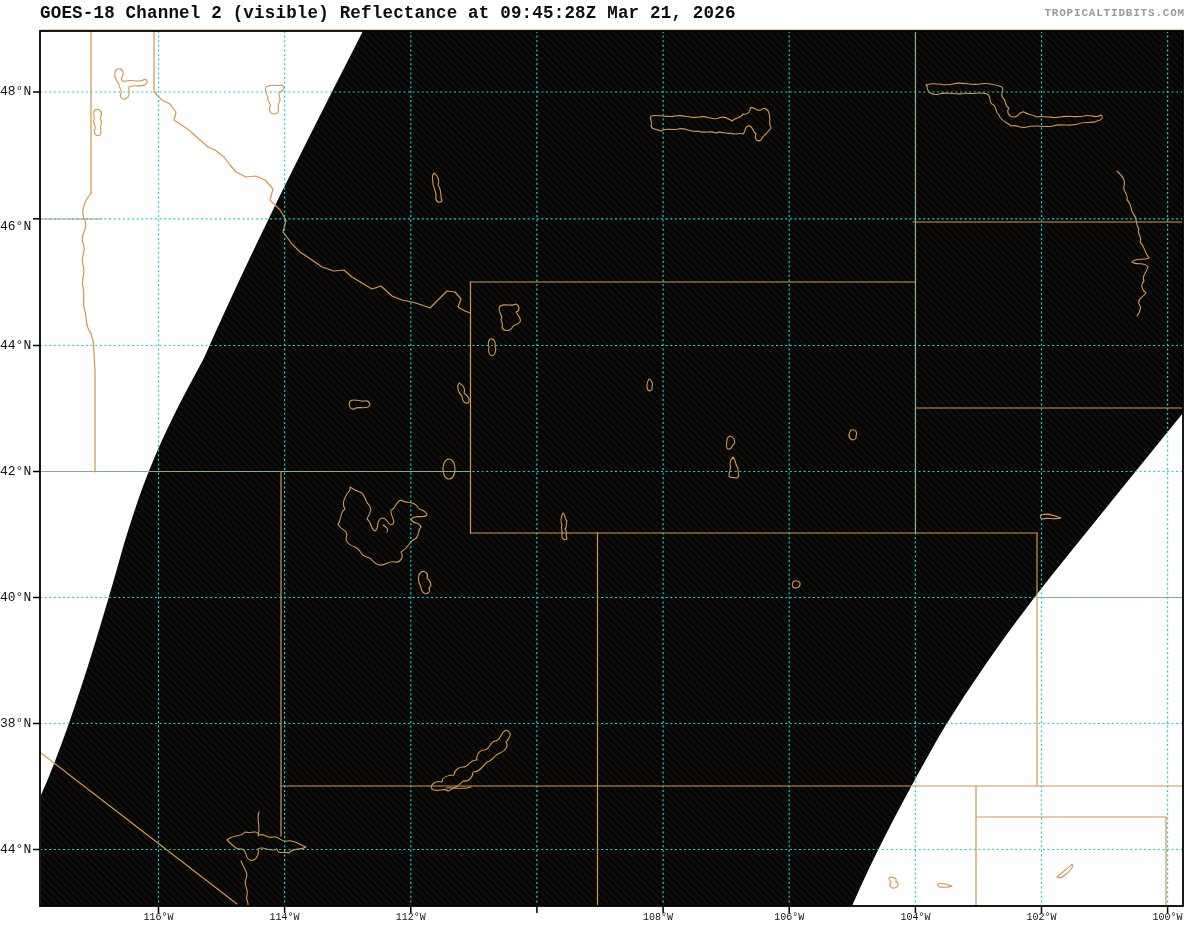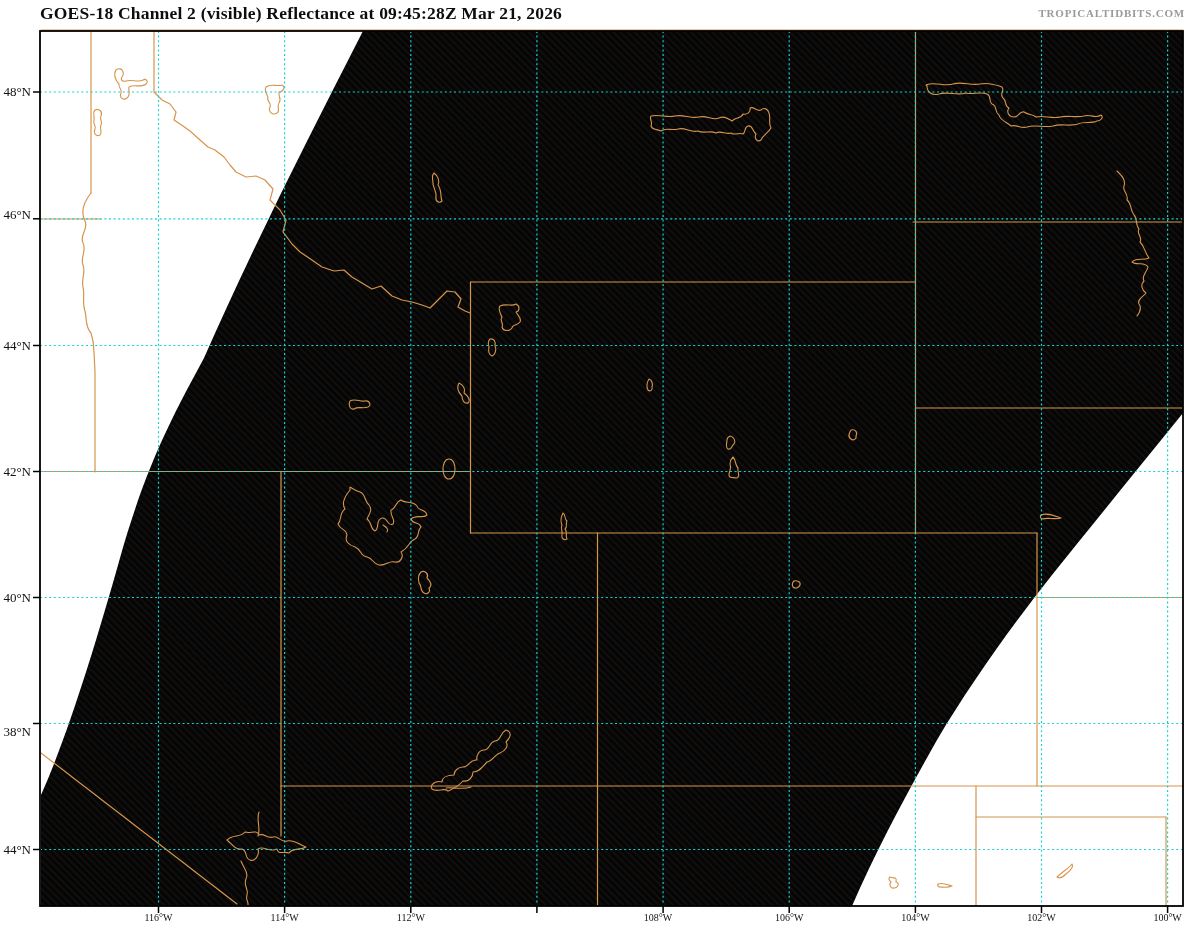--- a/index.html
+++ b/index.html
@@ -1,18 +1,18 @@
 <!DOCTYPE html>
 <html><head>
 <meta charset="utf-8">
 <style>
   html,body{margin:0;padding:0;background:#fff;}
   .stage{
     position:relative;width:1200px;height:929px;background:#fff;overflow:hidden;
-    font-family:Liberation Serif, serif;
+    font-family:Liberation Mono, monospace;
   }
   .title{
     position:absolute;left:40px;top:3px;font-size:17.5px;font-weight:bold;color:#0d0d0d;
     letter-spacing:0.2px;white-space:nowrap;
   }
   .watermark{
     position:absolute;right:15px;top:7px;font-size:11px;font-weight:bold;color:#9a9a9a;
     letter-spacing:0.8px;white-space:nowrap;
   }
   .map-svg{position:absolute;left:0;top:0;}
@@ -142,25 +142,25 @@
       <line x1="536.9" y1="906" x2="536.9" y2="913"></line>
       <line x1="663.1" y1="906" x2="663.1" y2="913"></line>
       <line x1="789.2" y1="906" x2="789.2" y2="913"></line>
       <line x1="915.4" y1="906" x2="915.4" y2="913"></line>
       <line x1="1041.5" y1="906" x2="1041.5" y2="913"></line>
       <line x1="1167.6" y1="906" x2="1167.6" y2="913"></line>
     </g>
   </svg>
 
   <div class="ylab" style="top:83px;">48°N</div>
-  <div class="ylab" style="top:206px;">46°N</div>
+  <div class="ylab" style="top:218px;">46°N</div>
   <div class="ylab" style="top:337px;">44°N</div>
   <div class="ylab" style="top:463px;">42°N</div>
   <div class="ylab" style="top:589px;">40°N</div>
-  <div class="ylab" style="top:715px;margin-top:8px;">38°N</div>
+  <div class="ylab" style="top:715px;">38°N</div>
   <div class="ylab" style="top:841px;">44°N</div>
 
   <div class="xlab" style="left:126.5px;">116°W</div>
   <div class="xlab" style="left:252.6px;">114°W</div>
   <div class="xlab" style="left:378.8px;">112°W</div>
   <div class="xlab" style="left:504.9px;margin-top:32px;">110°W</div>
   <div class="xlab" style="left:626px;">108°W</div>
   <div class="xlab" style="left:757.2px;">106°W</div>
   <div class="xlab" style="left:883.4px;">104°W</div>
   <div class="xlab" style="left:1009.5px;">102°W</div>

